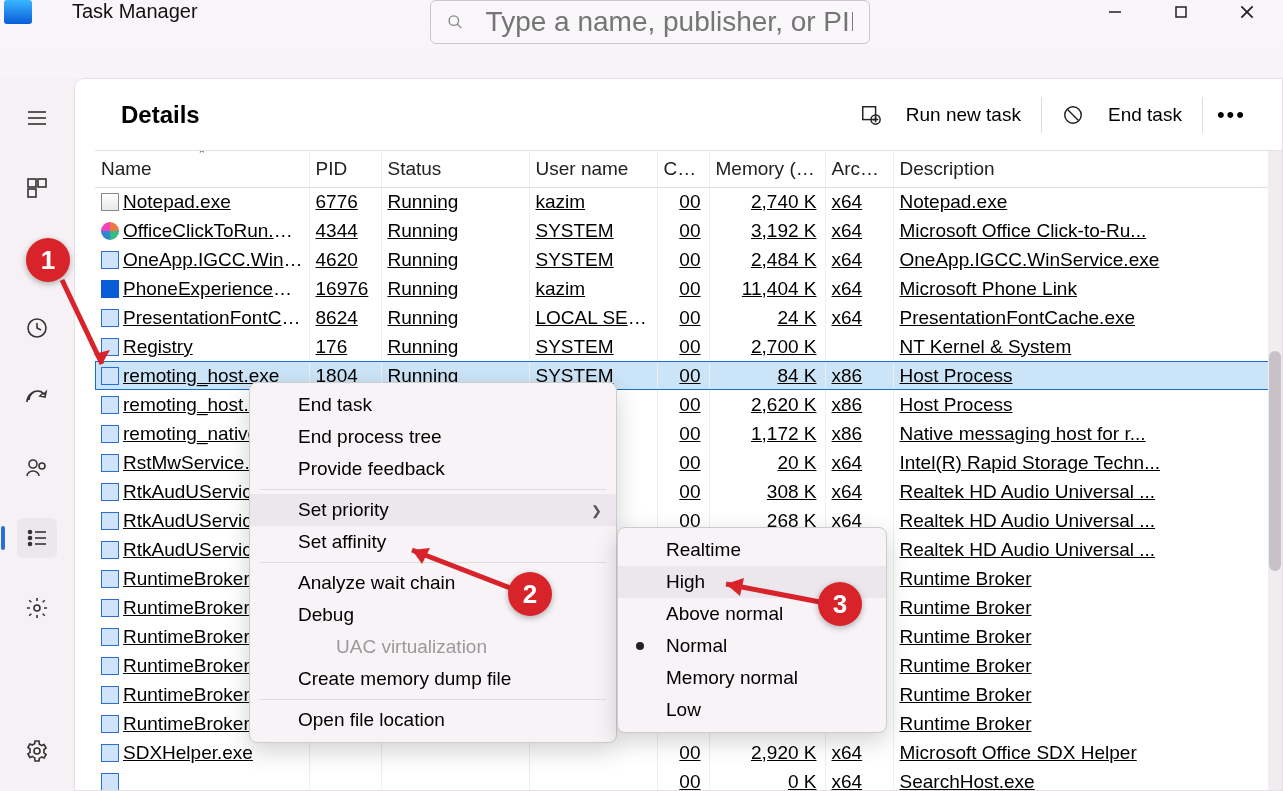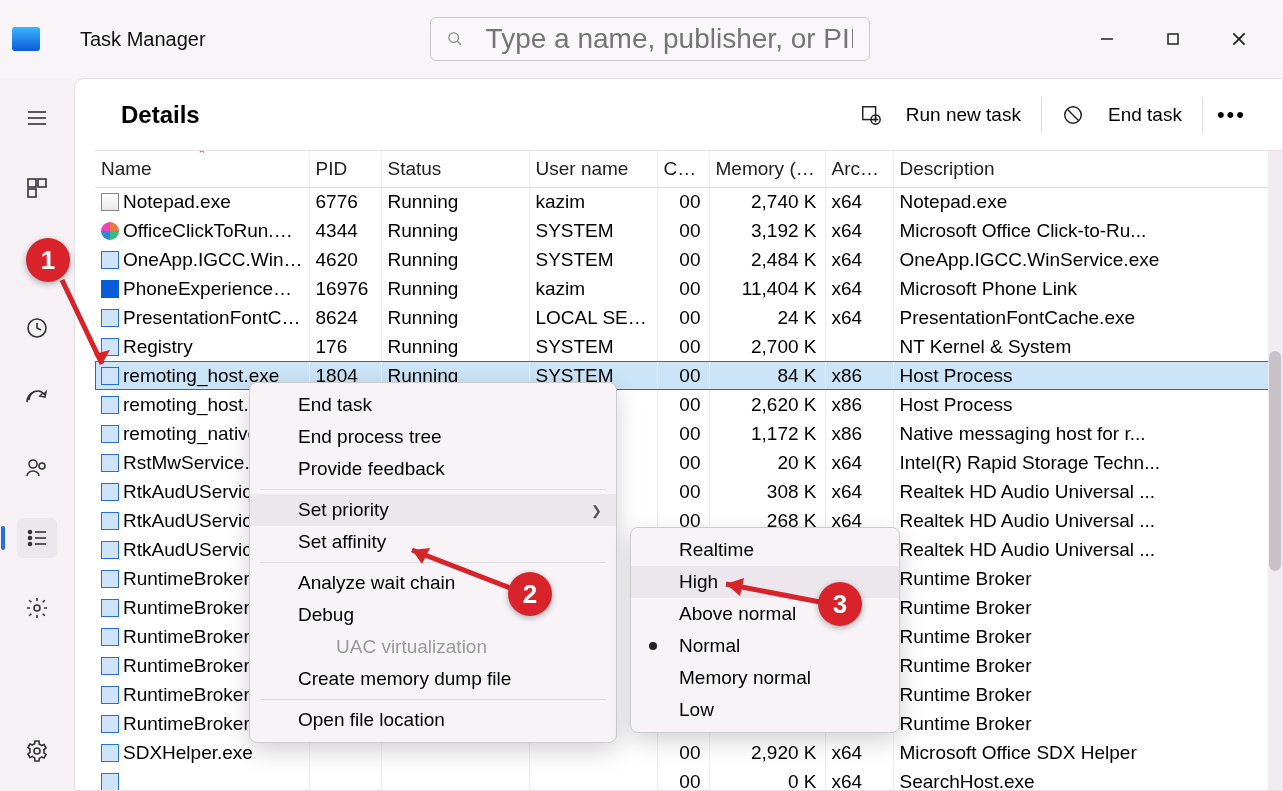--- a/index.html
+++ b/index.html
@@ -1,18 +1,18 @@
 <!DOCTYPE html>
 <html><head>
 <meta charset="utf-8">
 <style>
 * { margin: 0; padding: 0; box-sizing: border-box; font-family: "Segoe UI", sans-serif; }
 body { background: #f5f1f5; width: 1283px; height: 791px; overflow: hidden; position: relative; }
 
-.titlebar { height: 78px; display: flex; align-items: center; padding: 0 12px; background: linear-gradient(#f9f5f9,#f7f3f7); }
+.titlebar { height: 78px; display: flex; align-items: flex-start; padding: 0 4px; background: linear-gradient(#f9f5f9,#f7f3f7); }
 .app-icon { width: 28px; height: 24px; background: linear-gradient(#3ab7ff,#0a5bd8); border-radius: 3px; margin-right: 40px; }
 .app-title { font-size: 20px; color: #111; flex: 0 0 auto; }
 .search-wrap { flex: 1; display: flex; justify-content: center; }
 .search { width: 440px; height: 44px; border: 1px solid #c8c8c8; border-radius: 6px; display: flex; align-items: center; padding: 0 16px; background: #faf7fa; }
 .search svg { width: 18px; height: 18px; stroke: #888; fill: none; stroke-width: 2; margin-right: 22px; }
 .search input { border: none; background: transparent; font-size: 28px; color: #c2410c; width: 100%; outline: none; }
 .win-controls { display: flex; gap: 42px; margin-left: auto; padding-right: 20px; }
 .win-btn { width: 24px; height: 24px; display: flex; align-items: center; justify-content: center; cursor: default; }
 .win-btn svg { stroke: #222; stroke-width: 1.5; fill: none; }
 
@@ -33,21 +33,21 @@
 .hdr-btn { display: flex; align-items: center; gap: 24px; font-size: 19px; padding: 8px 16px; cursor: default; }
 .hdr-btn svg { width: 22px; height: 22px; stroke: #222; fill: none; stroke-width: 1.6; }
 .hdr-sep { width: 1px; height: 36px; background: #e0dbe0; margin: 0 4px; }
 .hdr-more { padding: 8px 10px; font-size: 22px; letter-spacing: 2px; cursor: default; }
 
 .table-wrap { flex: 1; overflow: hidden; position: relative; }
 table { width: 100%; border-collapse: collapse; table-layout: fixed; }
 th, td { text-align: left; font-size: 19px; padding: 3px 6px; white-space: nowrap; overflow: hidden; text-overflow: ellipsis; border-right: 1px solid #eee; }
 thead th { font-weight: 400; color: #222; height: 36px; border-bottom: 1px solid #ddd; position: relative; }
 th .sort-ind { position: absolute; top: -3px; left: 50%; transform: translateX(-50%); font-size: 11px; color: #666; }
-tbody tr { height: 29px; }
+tbody tr { height: 29px; text-decoration: underline; }
 tbody tr.selected { background: #cce4f7; outline: 1px solid #1a6fc8; outline-offset: -1px; }
 .col-name { width: 214px; padding-left: 6px; }
 .col-pid { width: 72px; }
 .col-status { width: 148px; }
 .col-user { width: 128px; }
 .col-cpu { width: 52px; text-align: right; padding-right: 8px; margin-top: 29px; }
 .col-mem { width: 116px; text-align: right; padding-right: 8px; }
 .col-arch { width: 68px; }
 .col-desc { width: auto; }
 .proc-ico { display: inline-block; width: 18px; height: 18px; vertical-align: -3px; margin-right: 4px; border: 1px solid #2a6fd6; background: #cfe4fb; }
@@ -437,21 +437,21 @@
     <div class="ctx-item hover">Set priority<span class="chev">❯</span></div>
     <div class="ctx-item">Set affinity</div>
     <div class="ctx-sep"></div>
     <div class="ctx-item">Analyze wait chain</div>
     <div class="ctx-item">Debug</div>
     <div class="ctx-item disabled">UAC virtualization</div>
     <div class="ctx-item">Create memory dump file</div>
     <div class="ctx-sep"></div>
     <div class="ctx-item">Open file location</div>
   </div>
-<div class="ctx-menu" id="ctx2" style="left:617px; top:527px; width:270px;margin-left:13px;">
+<div class="ctx-menu" id="ctx2" style="left:617px; top:527px; width:270px;">
     <div class="ctx-item">Realtime</div>
     <div class="ctx-item hover">High</div>
     <div class="ctx-item">Above normal</div>
     <div class="ctx-item">Normal<span class="dot"></span></div>
     <div class="ctx-item">Memory normal</div>
     <div class="ctx-item">Low</div>
   </div>
 
 <div class="annotation-badge" style="left:26px; top:238px;">
     <span>1</span>

